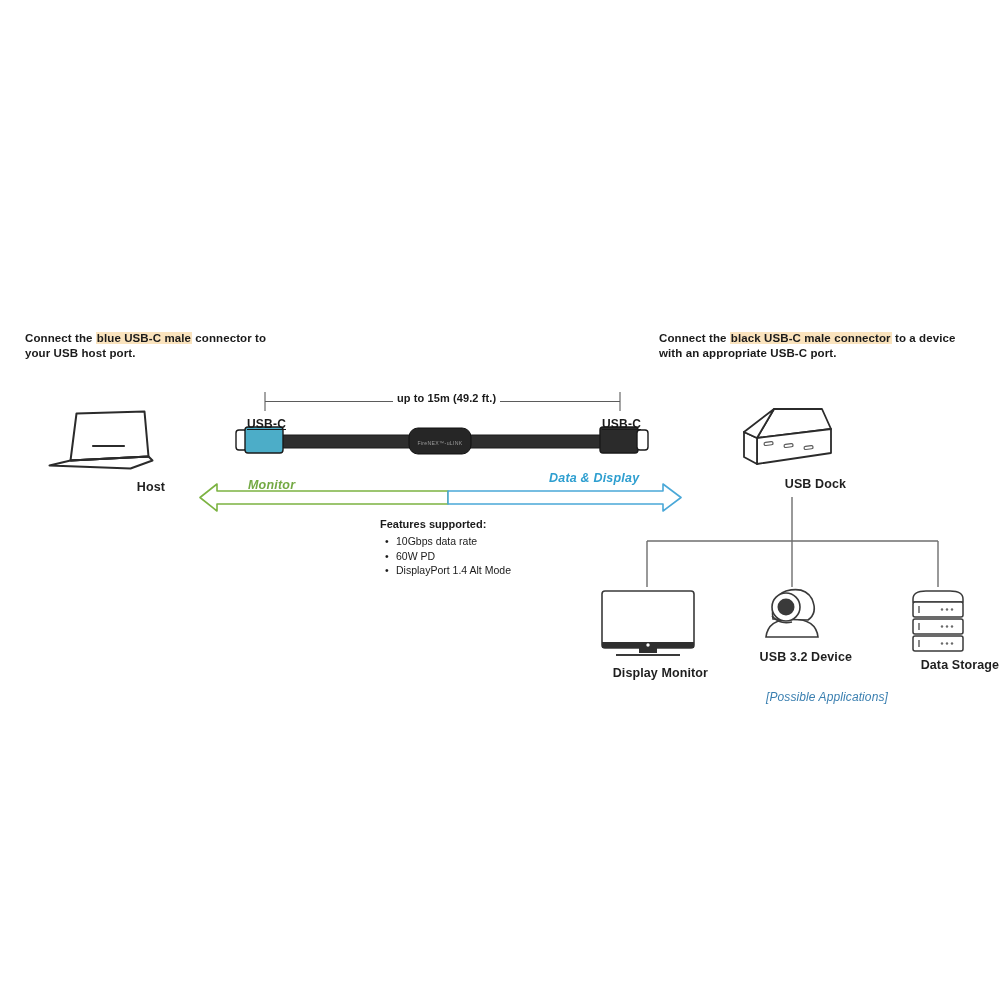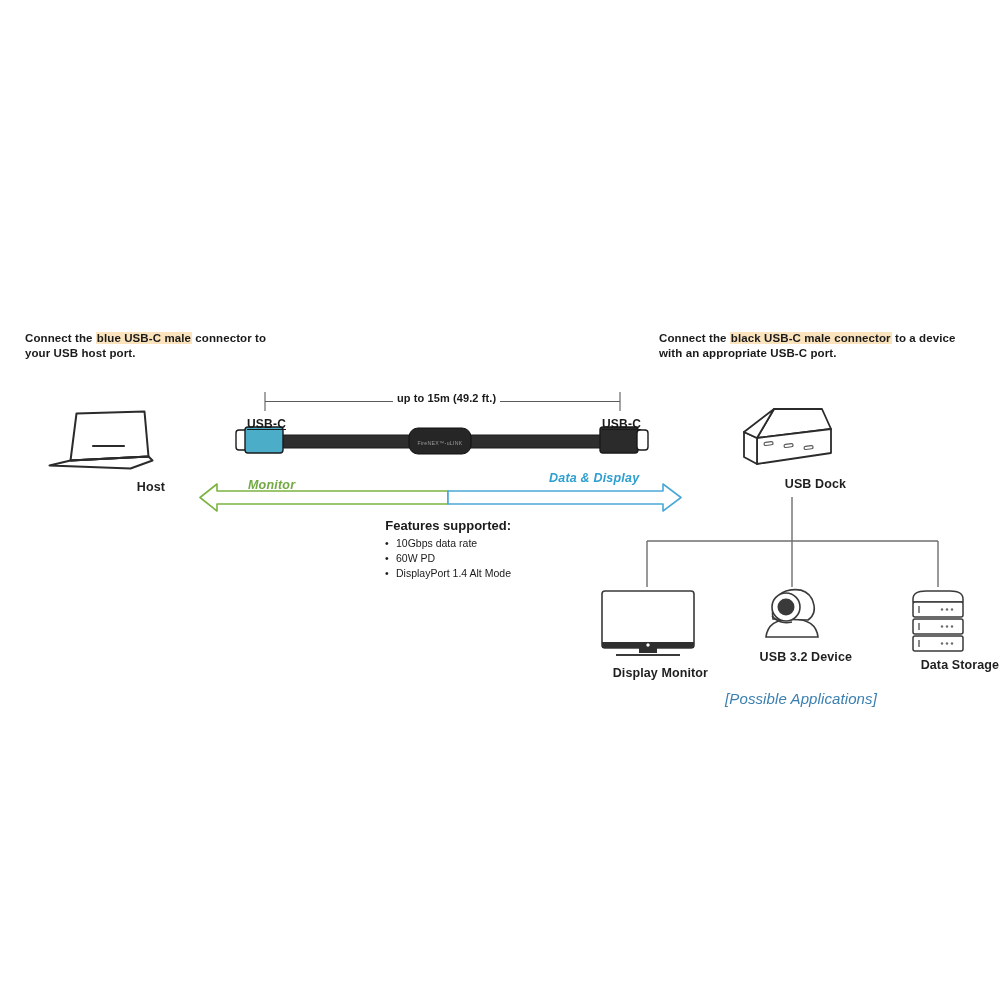--- a/index.html
+++ b/index.html
@@ -86,40 +86,40 @@
   #flow-label-charging { left: 248px; top: 459px; color: #73a943; }
   #flow-label-data     { left: 549px; top: 452px; color: #2f9fd0; }
 
   
   #features {
     left: 380px; top: 498px;
     font-size: 10.5px;
     color: #1a1a1a;
     line-height: 1.42;
   }
-  #features .feat-title { font-weight: bold; font-size: 13px; text-align: right; }
+  #features .feat-title { font-weight: bold; font-size: 11px; }
   #features ul {
     margin: 1px 0 0 0;
     padding-left: 14px;
     list-style: none;
   }
   #features li { position: relative; padding-left: 2px; }
   #features li:before {
     content: "\2022";
     position: absolute;
     left: -9px;
     top: 0;
   }
 
   
   #possible-apps {
-    left: 706px; top: 671px;
+    left: 732px; top: 671px;
     width: 190px;
     text-align: center;
-    font-size: 15px;
+    font-size: 12px;
     font-style: italic;
     color: #3a7fb0;
     letter-spacing: 0.1px;
   }
 </style>
 </head>
 <body>
 
 <div id="stage">
 

